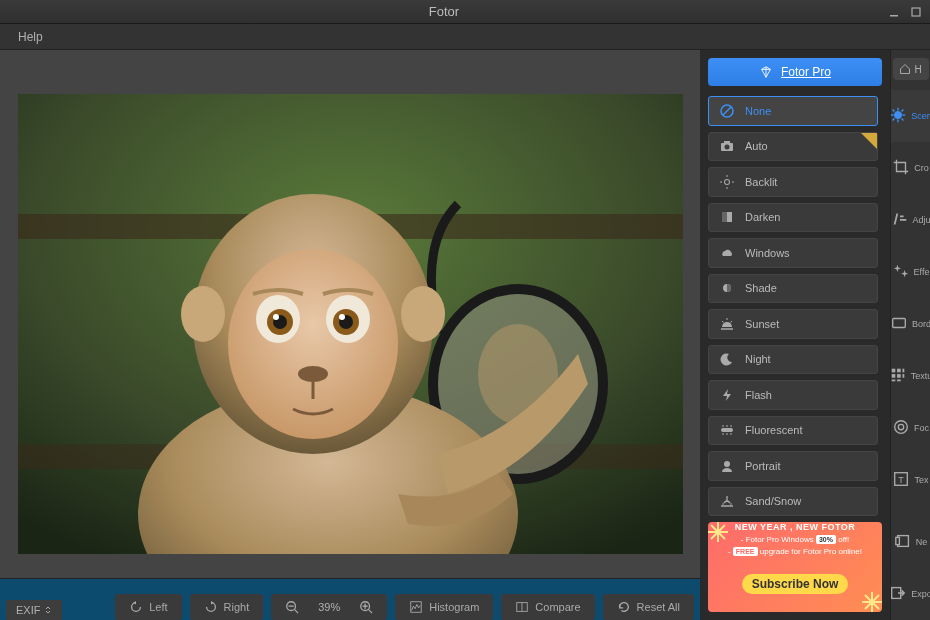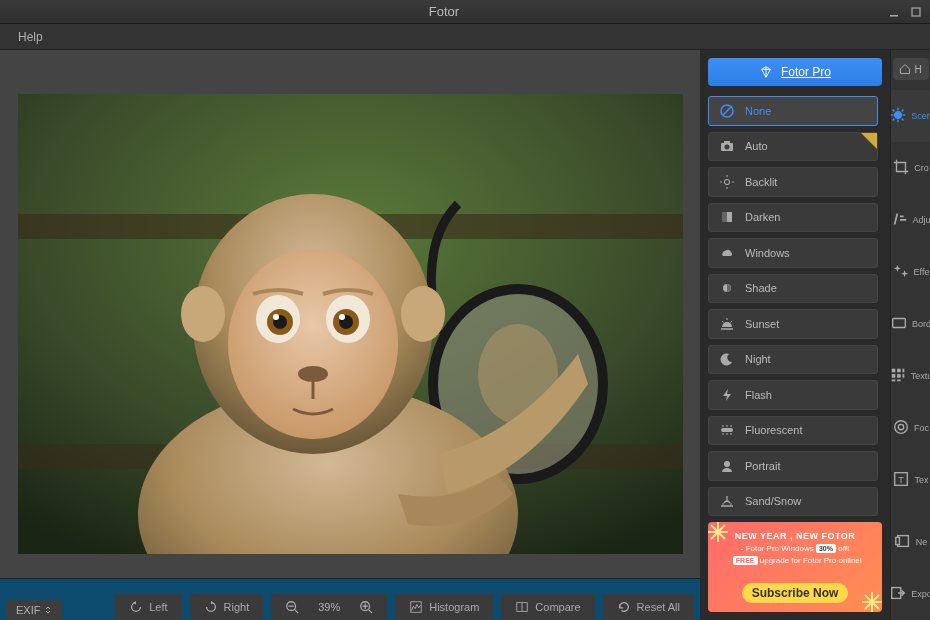--- a/index.html
+++ b/index.html
@@ -42,21 +42,21 @@
     
     .scene-item { height: 30px; background: #3a3a3a; border: 1px solid #444; border-radius: 3px; display: flex; align-items: center; gap: 10px; padding: 0 10px; cursor: pointer; font-size: 11px; color: #bbb; position: relative; }
     .scene-item.active { background: #444; border-color: #3d8ff5; }
     .scene-item.active .scene-icon circle.none-ring{ stroke:#3d8ff5;}
     .scene-item.active .scene-icon line.none-line{ stroke:#3d8ff5;}
     .scene-item.active .scene-label{ color:#3d8ff5;}
     .scene-icon { width: 16px; height: 16px; display: flex; align-items: center; justify-content: center; }
     .scene-icon svg { width: 16px; height: 16px; }
     .badge-corner { position: absolute; top: 0; right: 0; width: 0; height: 0; border-style: solid; border-width: 0 16px 16px 0; border-color: transparent #d4a83a transparent transparent; }
     
-    .promo { height: 90px; margin-top: 6px; background: linear-gradient(135deg, #ff6b6b, #ff8e53); border-radius: 4px; padding: 0; position: relative; overflow: hidden; display:flex; flex-direction:column; align-items:center; justify-content:center; text-align:center;}
+    .promo { height: 90px; margin-top: 6px; background: linear-gradient(135deg, #ff6b6b, #ff8e53); border-radius: 4px; padding: 0; position: relative; overflow: hidden; display:flex; flex-direction:column; align-items:center; text-align:center;}
     .promo-title { font-size: 9px; font-weight: bold; color: #fff; letter-spacing: 0.5px;}
     .promo-line { font-size: 8px; color: #fff; margin-top: 3px; }
     .promo-btn { display: inline-block; background: #ffd94a; color: #333; font-size: 12px; padding: 3px 10px; border-radius: 10px; margin-top: 18px; cursor: pointer; font-weight: bold;}
     .promo-deco{position:absolute;width:30px;height:30px;}
     .promo-deco.tl{top:-5px;left:-5px;}
     .promo-deco.br{bottom:-5px;right:-5px;}
     .free-tag{background:#fff;color:#ff6b6b;font-size:7px;padding:1px 3px;border-radius:2px;font-weight:bold;}
     .pct-tag{background:#fff;color:#333;font-size:7px;padding:1px 3px;border-radius:2px;font-weight:bold;}
     
     .tool-rail { width: 40px; background: #333; display: flex; flex-direction: column; align-items: center; padding-top: 8px; gap: 0; border-left: 1px solid #222;}

